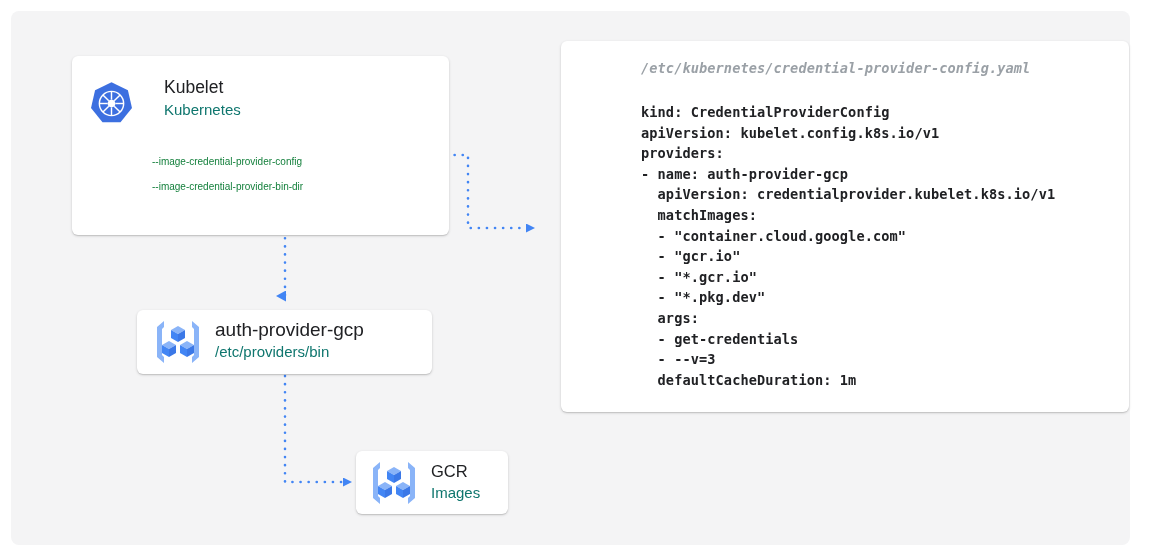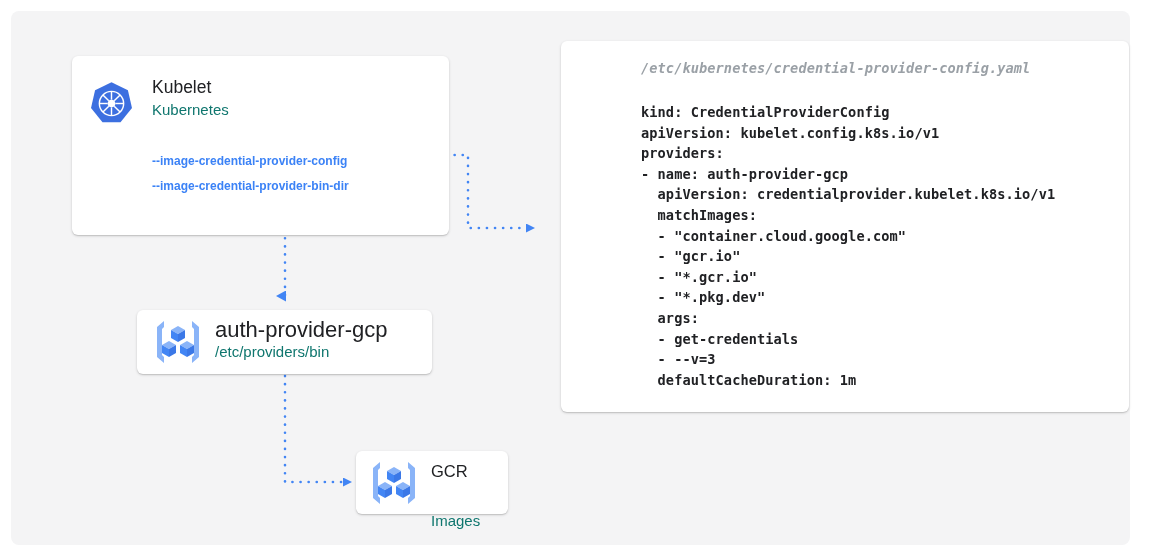--- a/index.html
+++ b/index.html
@@ -48,46 +48,45 @@
   }
   #kubelet-card .k8s-logo {
     position: absolute;
     left: 17px;
     top: 25px;
     width: 45px;
     height: 45px;
   }
   #kubelet-card .titles {
     position: absolute;
-    left: 80px;
+    left: 92px;
     top: 20px;
   }
   .card-title {
     font-size: 17.5px;
     color: #202124;
     line-height: 23px;
     white-space: nowrap;
   }
   .card-sub {
     font-size: 15px;
     color: #0f766e;
     line-height: 21px;
     white-space: nowrap;
   }
   #kubelet-flags {
     position: absolute;
     left: 80px;
     top: 93px;
   }
   .flag-line {
-    font-size: 12px;
-    color: #3b82f6;
+    font-size: 10px;
+    color: #15803d;
     line-height: 25px;
     white-space: nowrap;
-    font-weight: bold;
   }
 
   
   #auth-card {
     left: 137px;
     top: 310px;
     width: 295px;
     height: 64px;
   }
   #auth-card .gcp-icon {
@@ -95,21 +94,21 @@
     left: 15px;
     top: 7px;
     width: 52px;
     height: 50px;
   }
   #auth-card .titles {
     position: absolute;
     left: 78px;
     top: 9px;
   }
-  #auth-card .card-title { font-size: 22px; line-height: 22px; }
+  #auth-card .card-title { font-size: 19px; line-height: 22px; }
   #auth-card .card-sub   { font-size: 15px;  line-height: 21px; }
 
   
   #gcr-card {
     left: 356px;
     top: 451px;
     width: 152px;
     height: 63px;
   }
   #gcr-card .gcp-icon {
@@ -118,21 +117,21 @@
     top: 7px;
     width: 52px;
     height: 50px;
   }
   #gcr-card .titles {
     position: absolute;
     left: 75px;
     top: 9px;
   }
   #gcr-card .card-title { font-size: 16.5px; line-height: 22px; }
-  #gcr-card .card-sub   { font-size: 15px;  line-height: 21px; margin-top: 28px; }
+  #gcr-card .card-sub   { font-size: 15px;  line-height: 21px; }
 
   
   #yaml-card {
     left: 541px;
     top: 41px;
     width: 568px;
     height: 371px;
     margin-left: 20px;
   }
   #yaml-path {

